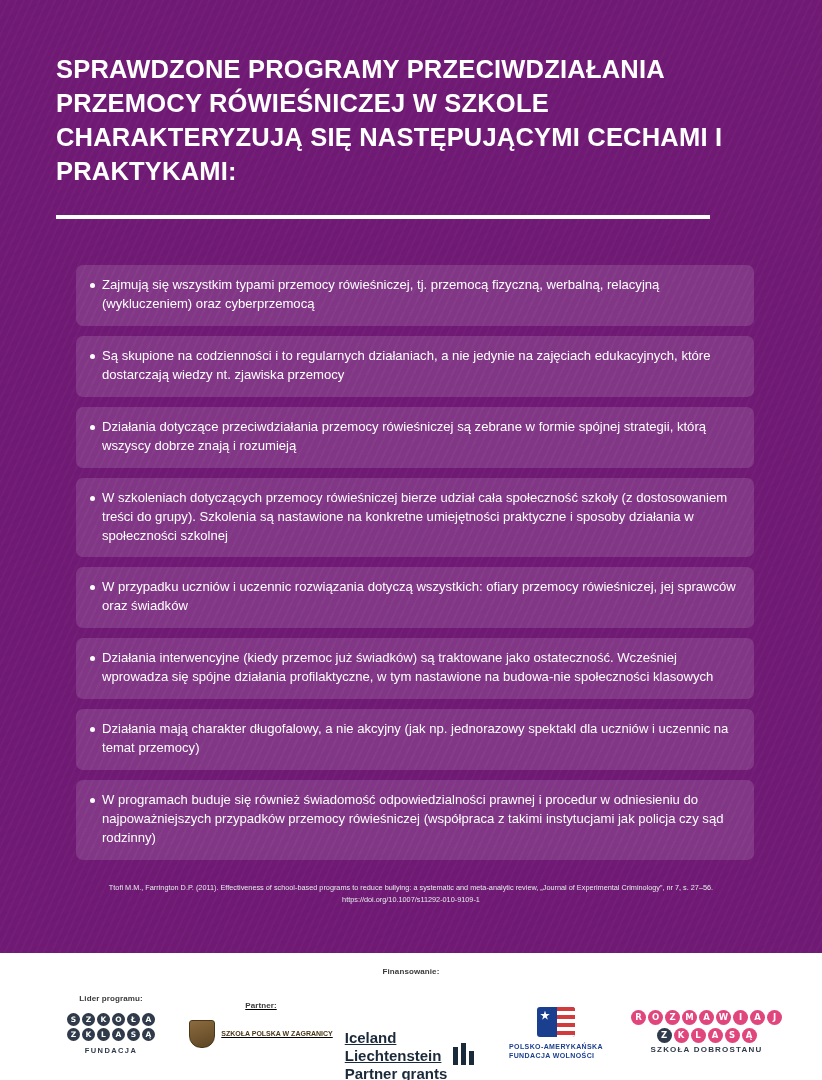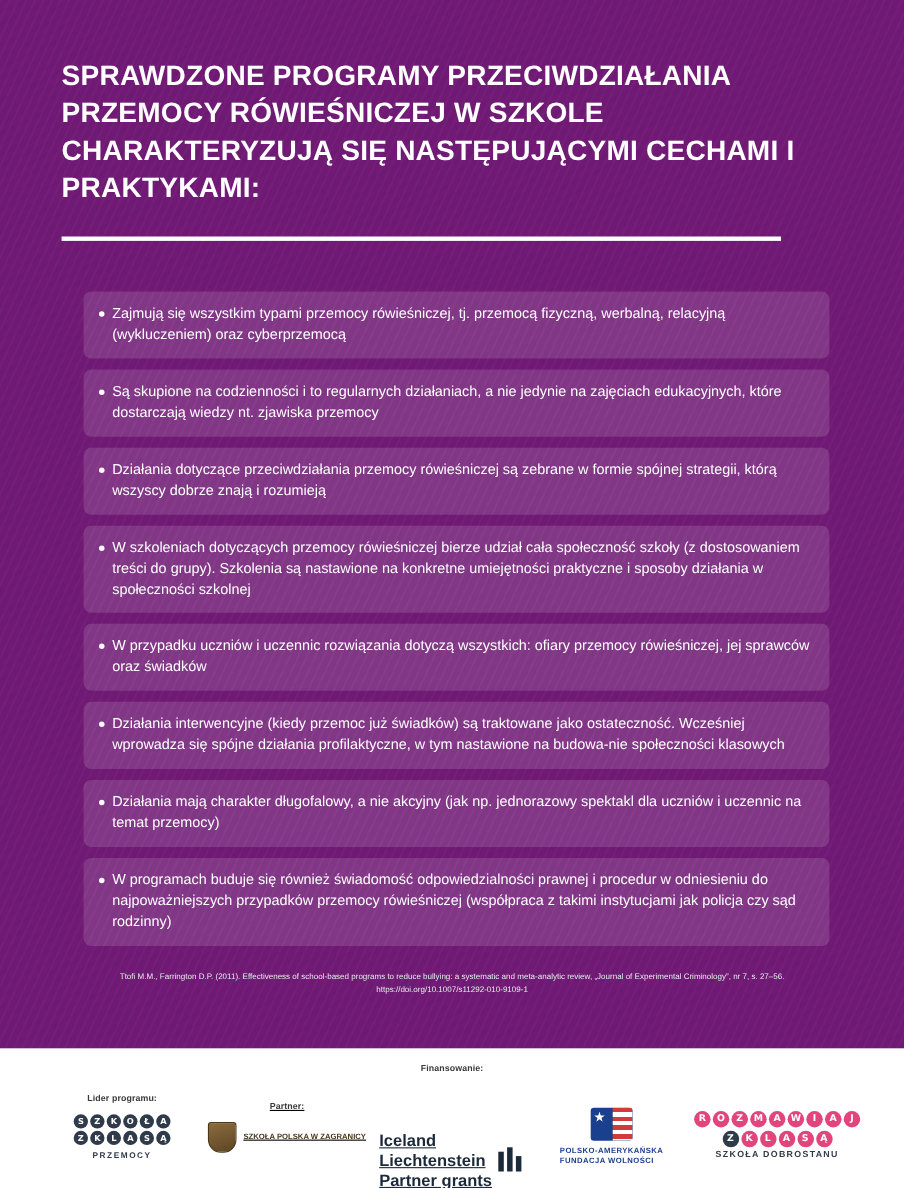--- a/index.html
+++ b/index.html
@@ -247,21 +247,21 @@
           <span class="bead">A</span>
         </div>
         <div class="beads beads-row2">
           <span class="bead">Z</span>
           <span class="bead">K</span>
           <span class="bead">L</span>
           <span class="bead">A</span>
           <span class="bead">S</span>
           <span class="bead">Ą</span>
         </div>
-        <div class="leader-sub">PRZEMOCY</div>
+        <div class="leader-sub">FUNDACJA</div>
       </div>
 
       <div class="fcol fc-partner">
         <div class="fcol-label">Partner:</div>
         <div class="partner-logo">
           <span class="partner-crest"></span>
           <span class="partner-name">SZKOŁA POLSKA
 W ZAGRANICY</span>
         </div>
       </div>

